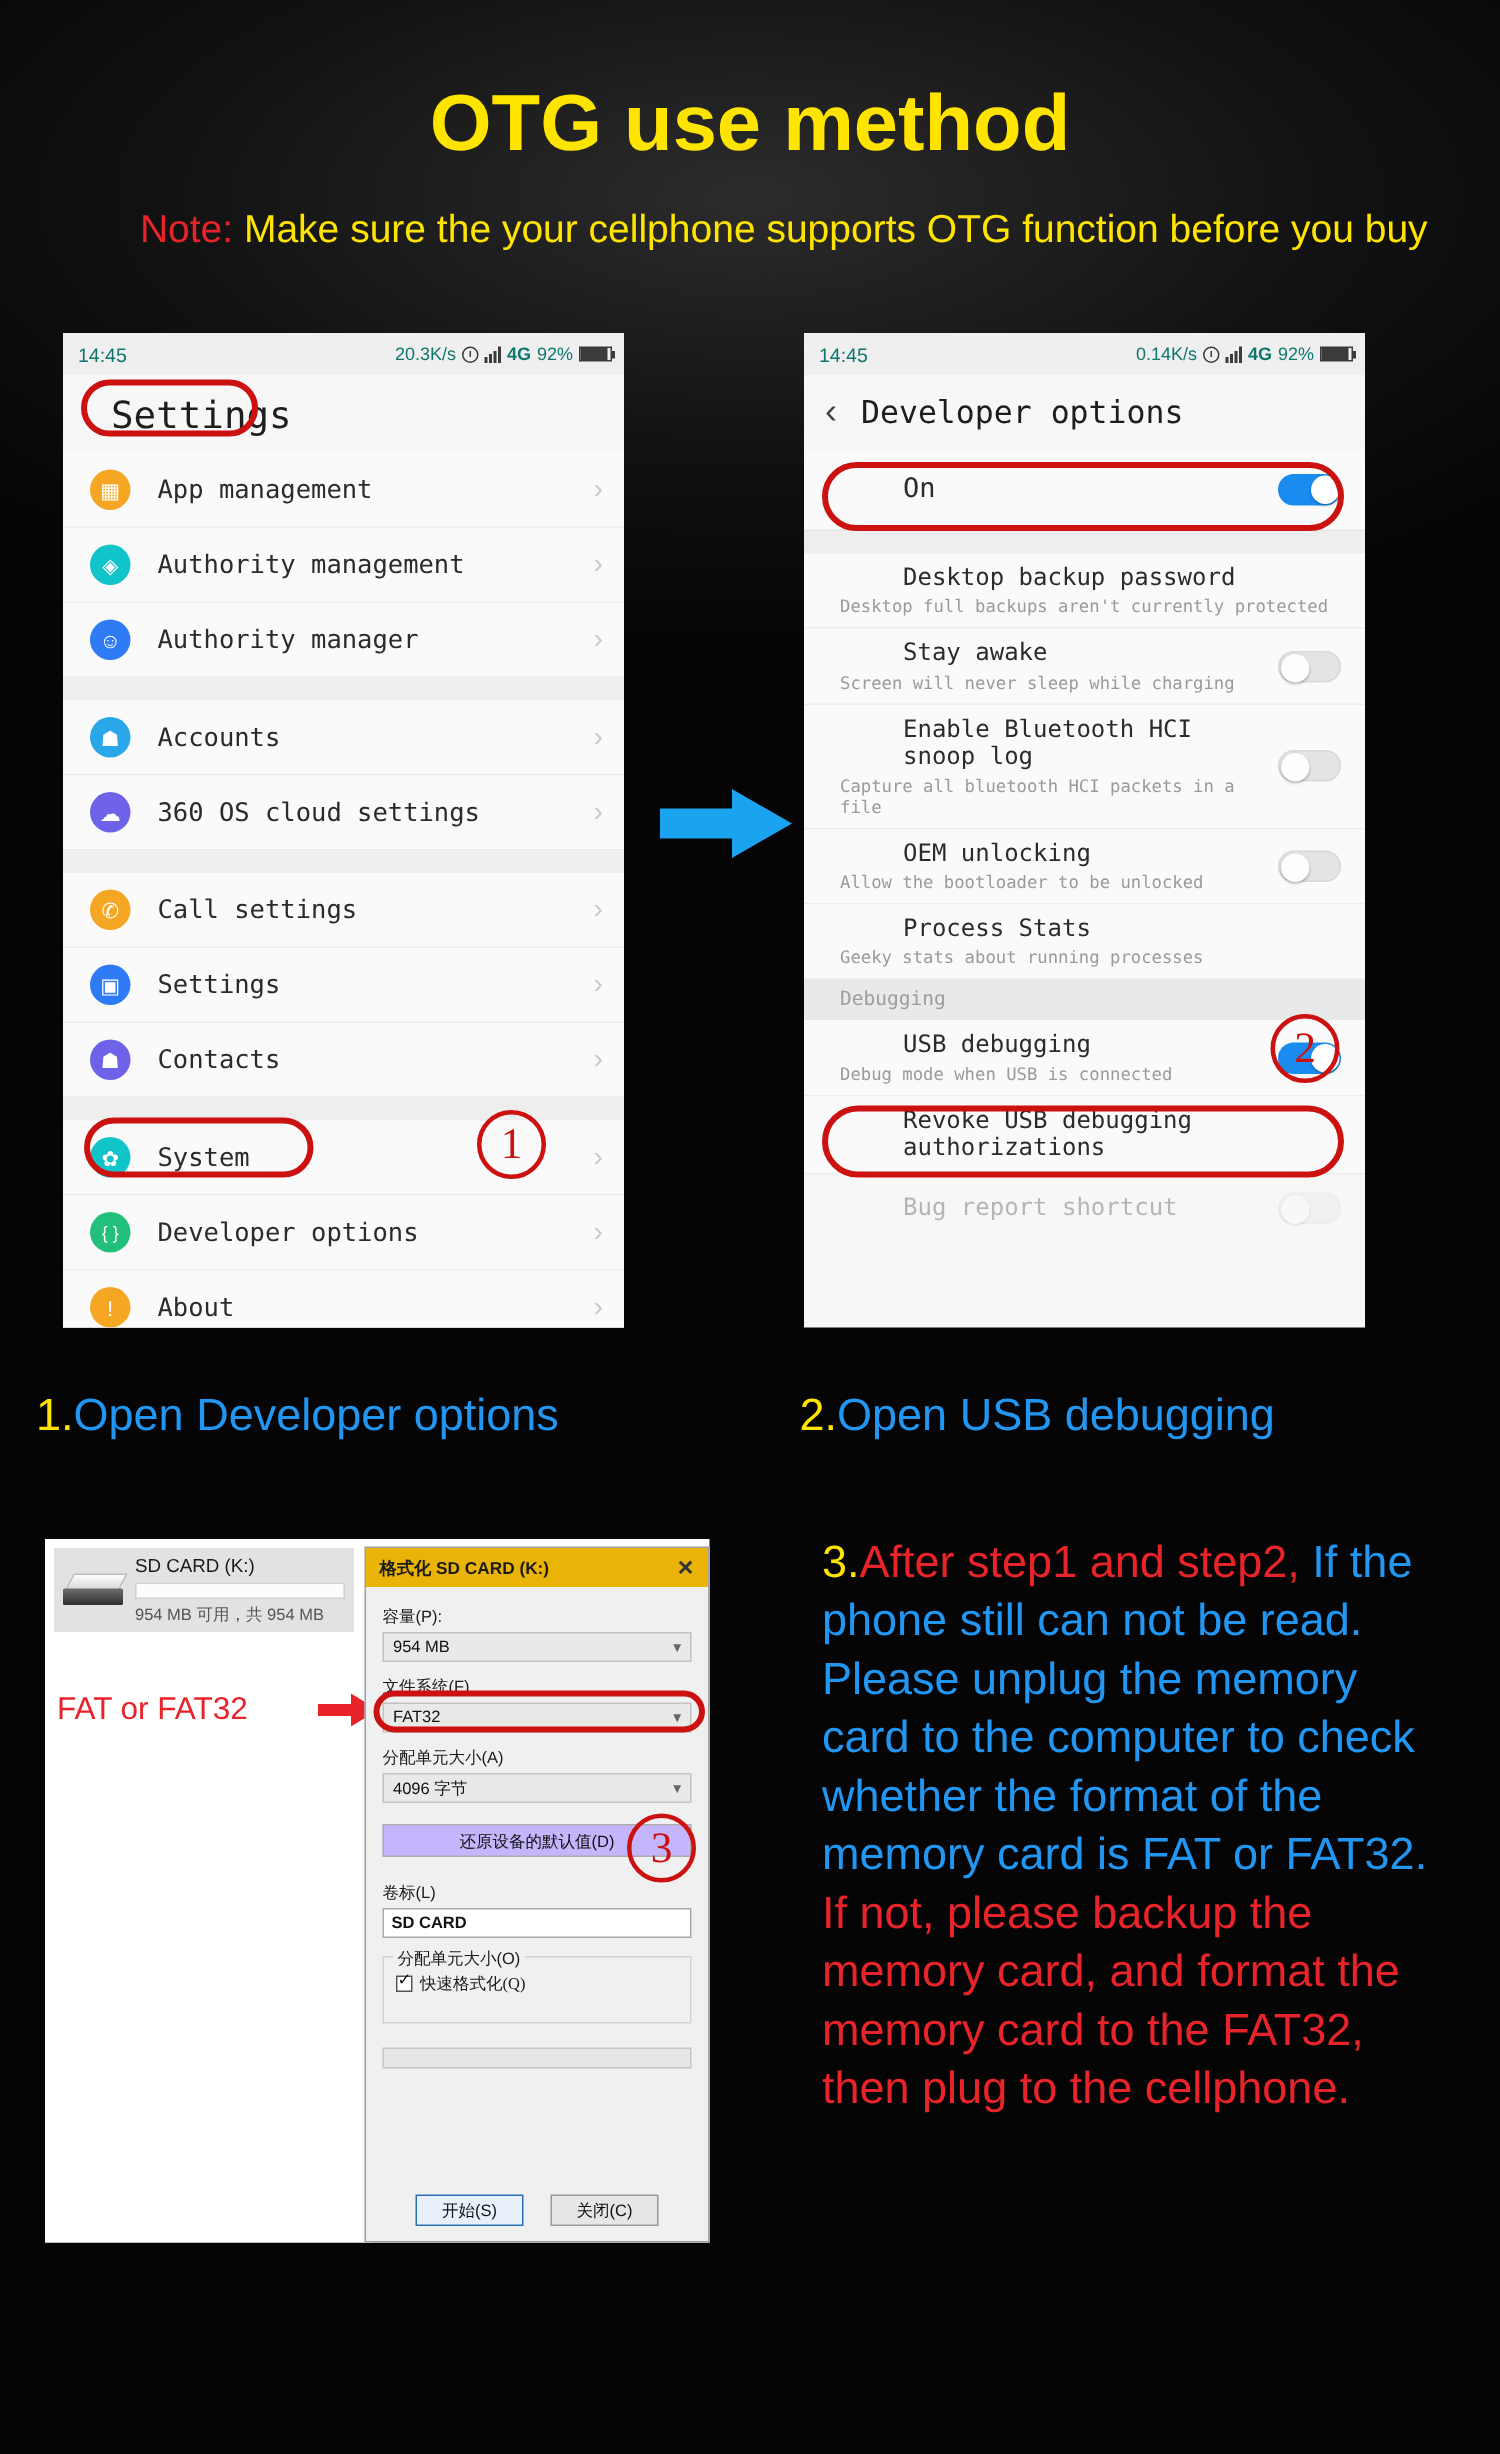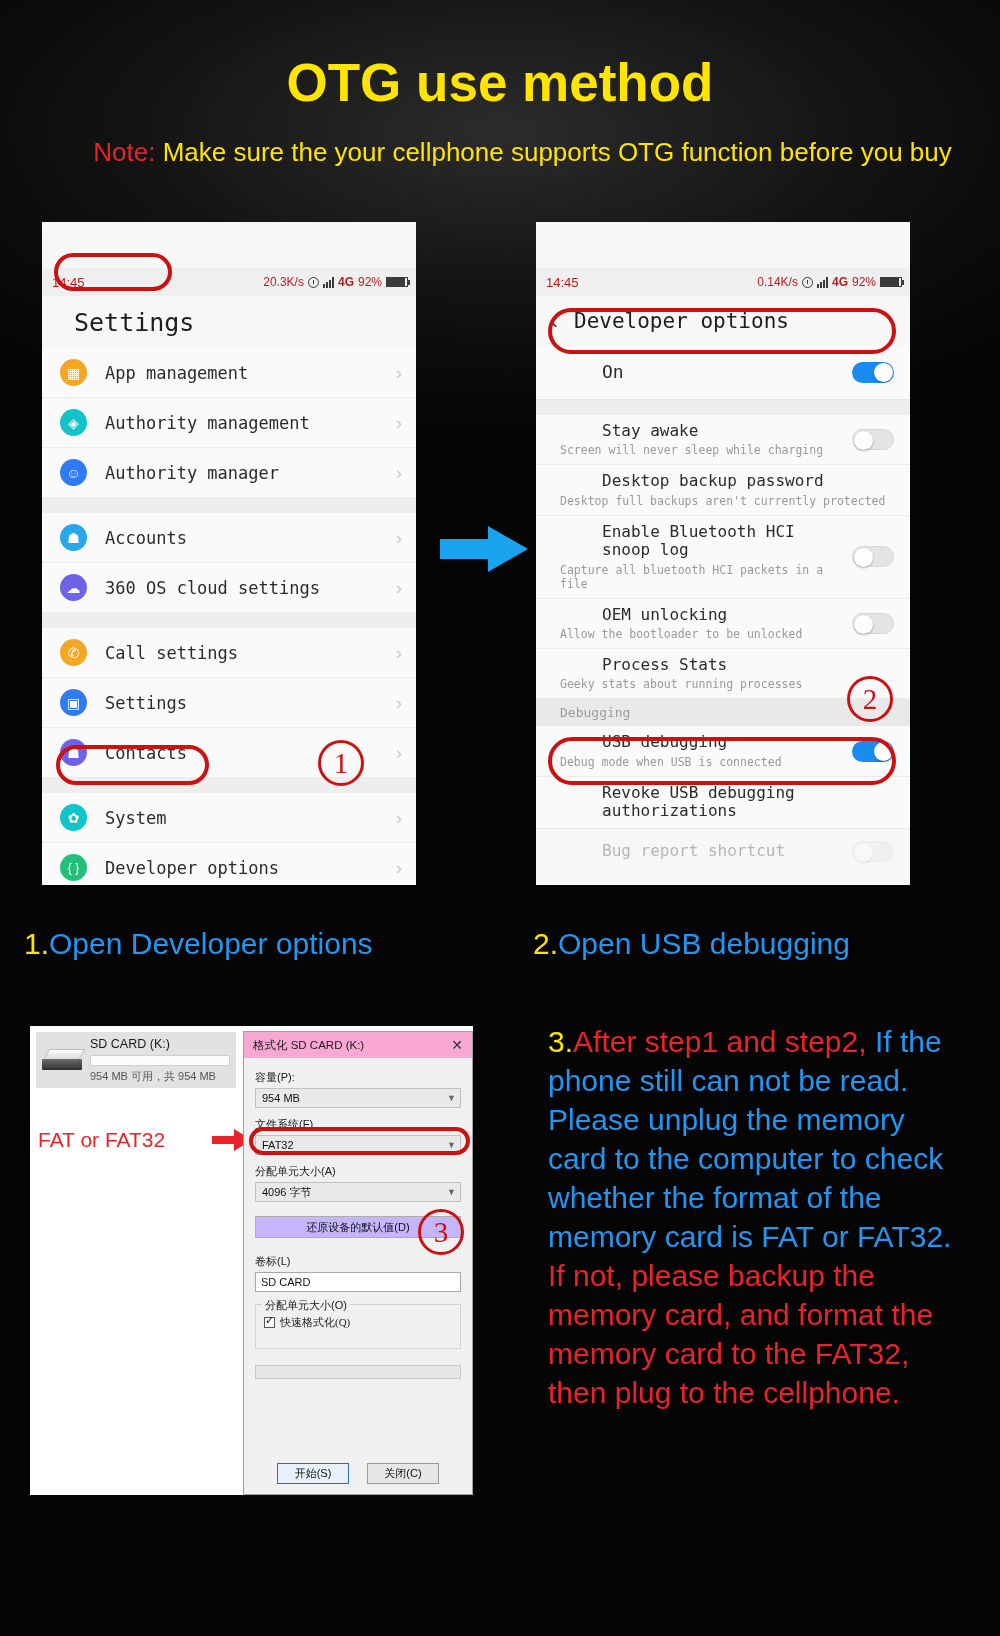--- a/index.html
+++ b/index.html
@@ -36,23 +36,22 @@
     background: #f7f7f7;
     overflow: hidden;
   }
   #phone-left  { left: 42px;  top: 222px; width: 374px; height: 663px; }
   #phone-right { left: 536px; top: 222px; width: 374px; height: 663px; }
 
   .statusbar {
     height: 28px; background: #efefef;
     display: flex; align-items: center;
     padding: 0 8px 0 10px;
-    font-size: 13px; color: #b91c1c;
+    font-size: 13px; color: #0f766e;
     font-family: "Liberation Sans", sans-serif;
-    margin-top: 46px;
   }
   .statusbar .sb-left { flex: 0 0 auto; }
   .statusbar .sb-right { margin-left: auto; display: flex; align-items: center; gap: 4px; }
   .sb-right .spd { font-size: 12px; }
   .sb-right .g4 { font-weight: bold; font-size: 12px; }
   .bars { display: inline-flex; align-items: flex-end; gap: 1px; height: 11px; }
   .bars i { display: block; width: 2px; background: #3b3b3b; }
   .bars i:nth-child(1) { height: 4px; }
   .bars i:nth-child(2) { height: 6px; }
   .bars i:nth-child(3) { height: 8px; }
@@ -181,38 +180,38 @@
   .fatarrow { position: absolute; left: 212px; top: 1129px; width: 40px; height: 22px; }
 
   .dialog {
     position: absolute; left: 243px; top: 1031px; width: 230px; height: 464px;
     background: #f0f0f0; border: 1px solid #a0a0a0;
     font-size: 11px; color: #1a1a1a;
     font-family: "Liberation Sans", sans-serif;
   }
   .dlg-title {
     height: 26px; display: flex; align-items: center;
-    padding-left: 9px; font-size: 11.5px; color: #1a1a1a; background: #f9a8d4;
+    padding-left: 9px; font-size: 11.5px; color: #1a1a1a; background: #eab308; font-weight: bold;
   }
   .dlg-close { margin-left: auto; width: 30px; height: 26px; display:flex; align-items:center; justify-content:center; font-size: 14px; color: #333; }
   .dlg-body { padding: 3px 11px 0 11px; }
   .fld-label { font-size: 11px; color: #1a1a1a; margin: 9px 0 3px 0; }
   .combo {
     height: 20px; background: #e9e9e9; border: 1px solid #c2c2c2;
     display: flex; align-items: center; padding: 0 4px 0 6px; font-size: 11px; color: #111;
   }
   .combo .cv { flex: 1 1 auto; }
   .combo .arr { color: #666; font-size: 9px; }
   .btn-default {
     margin-top: 14px; height: 22px; background: #c4b5fd; border: 1px solid #adadad;
     display: flex; align-items: center; justify-content: center; font-size: 11px; color: #111;
   }
   .textinput {
     height: 20px; background: #ffffff; border: 1px solid #a8a8a8;
-    display: flex; align-items: center; padding-left: 5px; font-size: 11px; color: #111;
+    display: flex; align-items: center; padding-left: 5px; font-size: 11px; color: #111; font-weight: bold;
   }
   .fieldset {
     margin-top: 12px; border: 1px solid #d2d2d2; padding: 10px 8px 18px 8px; position: relative;
   }
   .fieldset > .legend {
     position: absolute; top: -7px; left: 6px; background: #f0f0f0; padding: 0 3px; font-size: 11px;
   }
   .chkline { display: flex; align-items: center; gap: 5px; font-size: 11px; font-family: Liberation Serif, serif; }
   .chk { width: 11px; height: 11px; border: 1px solid #555; background: #fff; position: relative; }
   .chk::after { content: "✓"; position: absolute; left: 0px; top: -3px; font-size: 11px; color: #111; line-height: 1; }
@@ -368,30 +367,30 @@
     </div>
 
     <div class="drow dev-on-row">
       <span class="txt"><span class="dt">On</span></span>
       <span class="sw on"></span>
     </div>
     <div class="group-gap"></div>
 
     <div class="drow">
       <span class="txt">
+        <div class="dt">Desktop backup password</div>
+        <div class="ds">Desktop full backups aren't currently protected</div>
+      </span>
+    </div>
+    <div class="drow">
+      <span class="txt">
         <div class="dt">Stay awake</div>
         <div class="ds">Screen will never sleep while charging</div>
       </span>
       <span class="sw off"></span>
-    </div>
-    <div class="drow">
-      <span class="txt">
-        <div class="dt">Desktop backup password</div>
-        <div class="ds">Desktop full backups aren't currently protected</div>
-      </span>
     </div>
     <div class="drow">
       <span class="txt">
         <div class="dt">Enable Bluetooth HCI snoop log</div>
         <div class="ds">Capture all bluetooth HCI packets in a file</div>
       </span>
       <span class="sw off"></span>
     </div>
     <div class="drow">
       <span class="txt">

